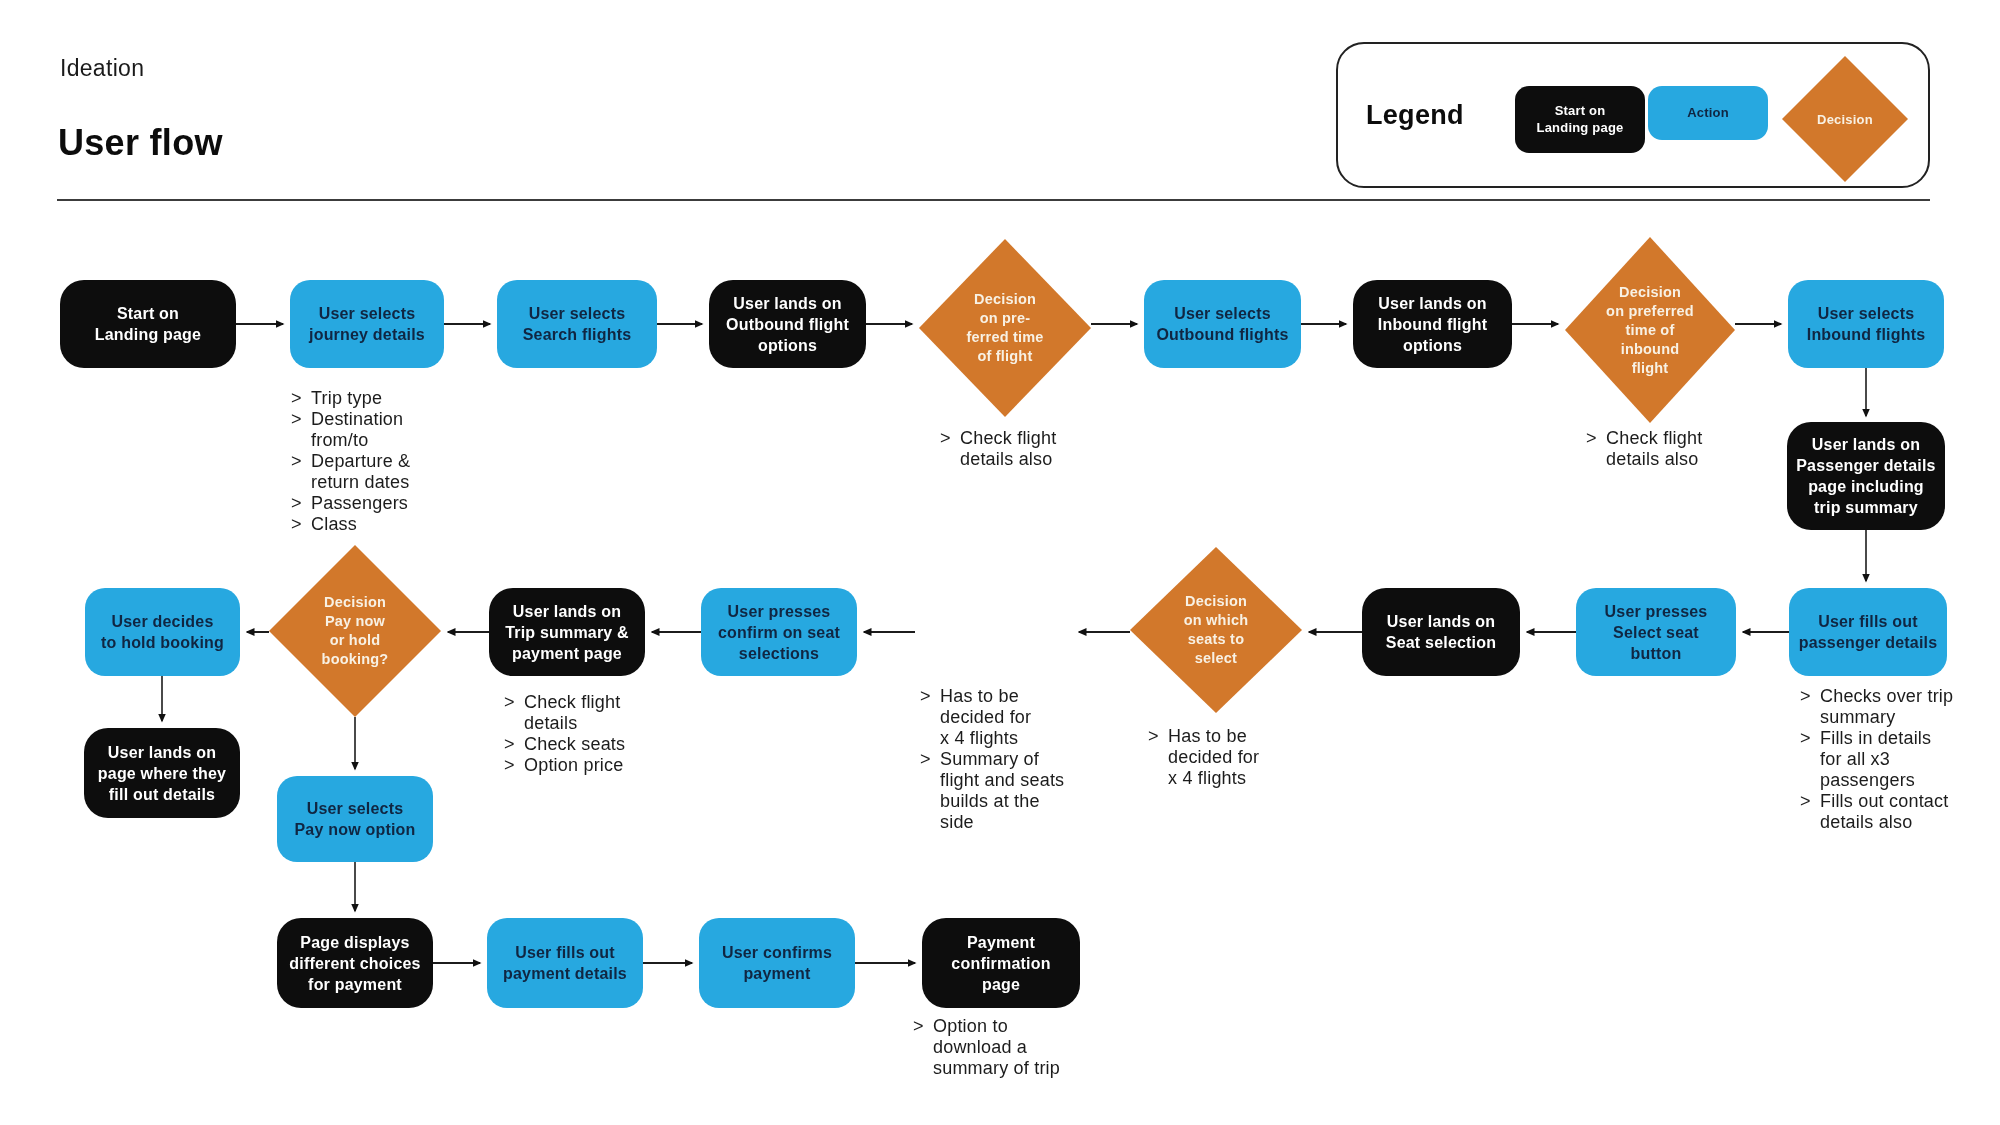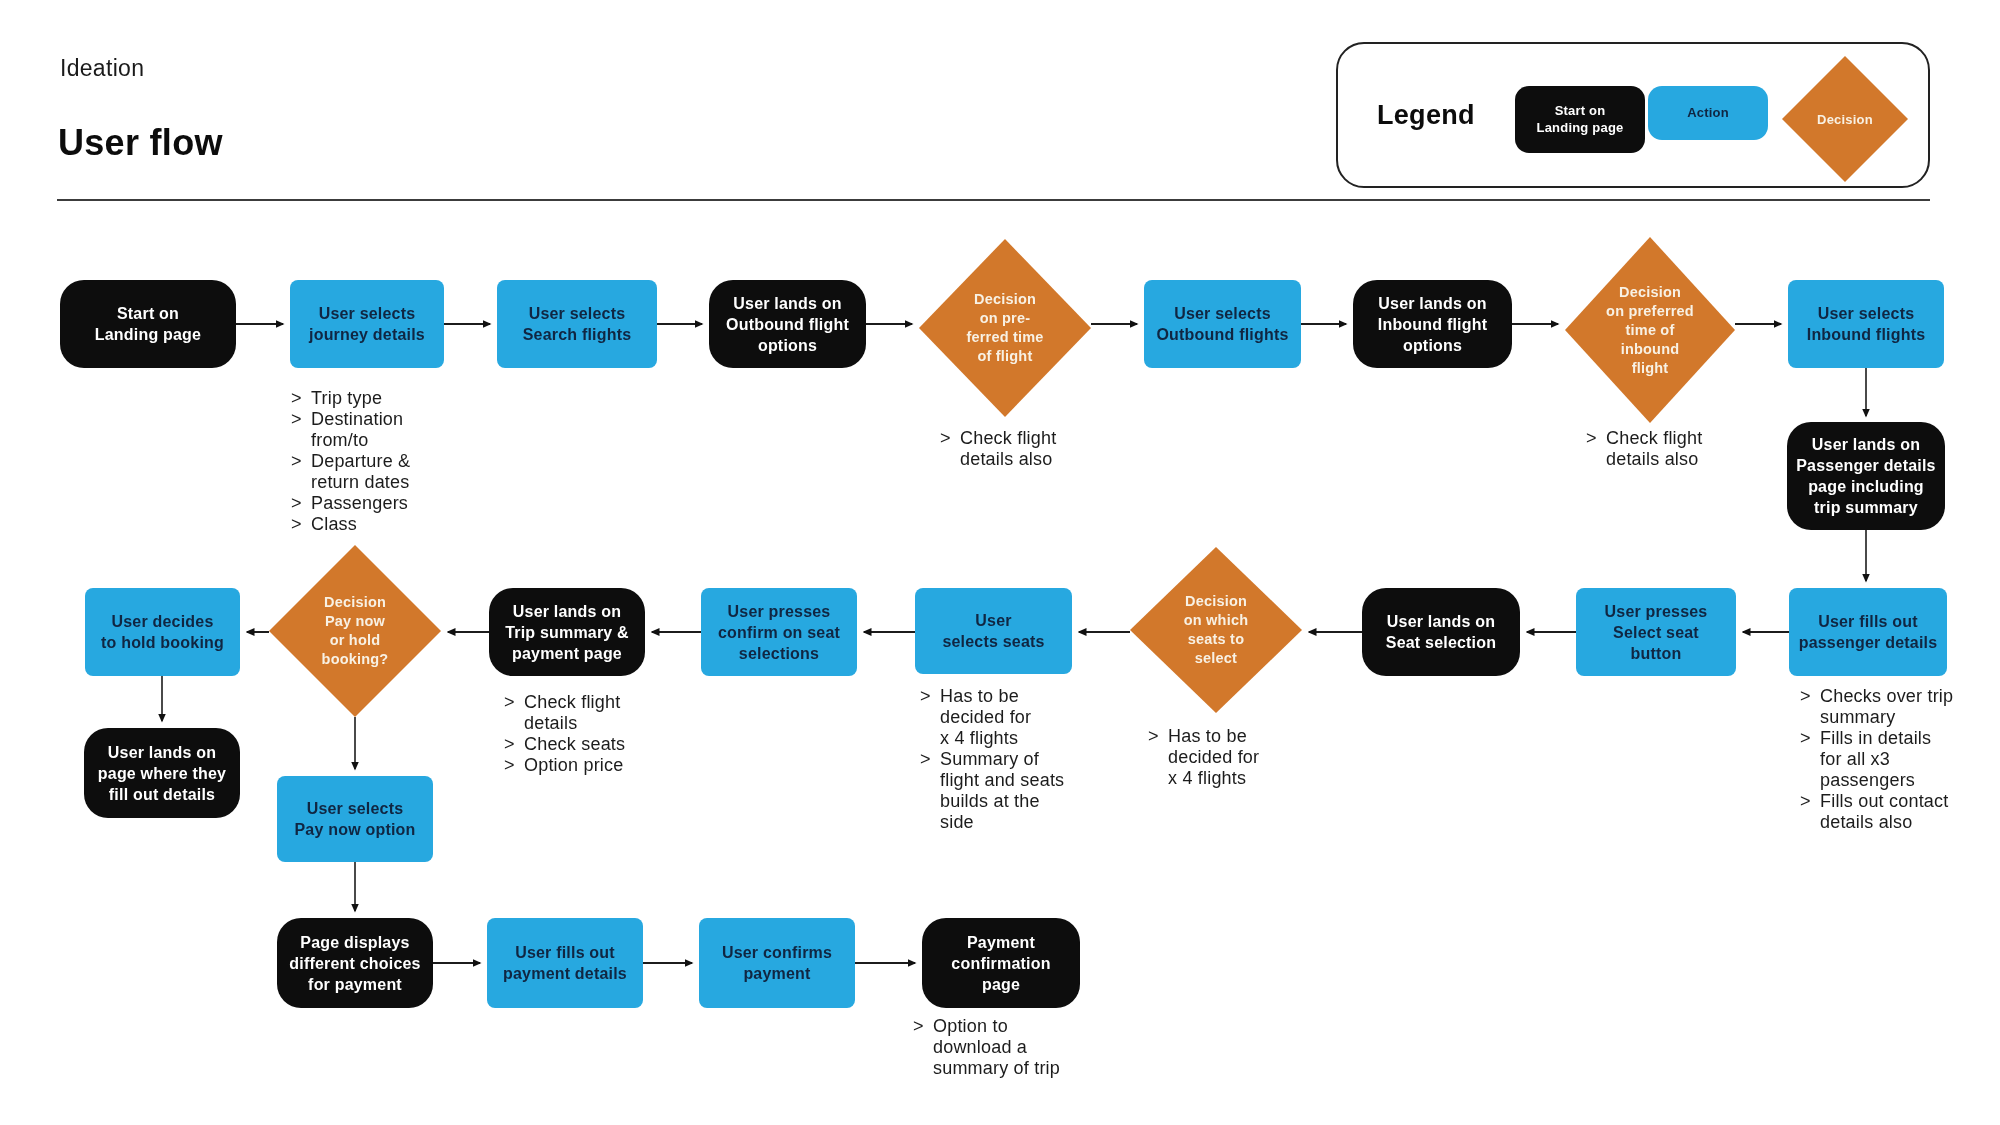--- a/index.html
+++ b/index.html
@@ -8,32 +8,32 @@
     font-family:"Liberation Sans","DejaVu Sans",sans-serif;color:#111;
   }
   .abs{position:absolute;}
   
   .kicker{left:60px;top:55px;font-size:23px;font-weight:500;letter-spacing:.3px;color:#1a1a1a;}
   .page-title{left:58px;top:82px;font-size:36px;font-weight:800;letter-spacing:.3px;color:#0c0c0c;margin-top:40px;}
   .descr{left:440px;top:90px;font-size:20px;line-height:33px;color:#2b2b2b;white-space:pre-line;letter-spacing:.2px;}
   .separator{left:57px;top:199px;width:1873px;height:2px;background:#3c3c3c;}
   
   .legend-panel{left:1336px;top:42px;width:594px;height:146px;border:2px solid #222;border-radius:28px;background:#fff;box-sizing:border-box;}
-  .legend-title{position:absolute;left:28px;top:50%;transform:translateY(-50%);font-size:27px;font-weight:800;letter-spacing:.3px;color:#0c0c0c;margin-left:11px;}
+  .legend-title{position:absolute;left:28px;top:50%;transform:translateY(-50%);font-size:27px;font-weight:800;letter-spacing:.3px;color:#0c0c0c;}
   .chip{position:absolute;display:flex;align-items:center;justify-content:center;text-align:center;border-radius:14px;font-size:13px;font-weight:700;line-height:1.25;white-space:pre-line;letter-spacing:.2px;}
   .chip.black{left:177px;top:42px;width:130px;height:67px;background:var(--node-black);color:#fff;}
   .chip.blue{left:310px;top:42px;width:120px;height:54px;background:var(--action-blue);color:var(--node-text-dark);}
   .legend-diamond{position:absolute;left:444px;top:12px;width:126px;height:126px;background:var(--decision-orange);
     clip-path:polygon(50% 0,100% 50%,50% 100%,0 50%);display:flex;align-items:center;justify-content:center;
     font-size:13px;font-weight:700;color:var(--diamond-text);letter-spacing:.2px;}
   
   .node{position:absolute;display:flex;align-items:center;justify-content:center;text-align:center;box-sizing:border-box;}
   .node .nlabel{white-space:pre-line;font-weight:700;font-size:16px;line-height:21px;letter-spacing:.2px;}
   .node.black{background:var(--node-black);color:#fff;border-radius:24px;}
-  .node.blue{background:var(--action-blue);color:var(--node-text-dark);border-radius:8px;}
+  .node.blue{background:var(--action-blue);color:var(--node-text-dark);border-radius:20px;}
   .node.diamond{background:var(--decision-orange);clip-path:polygon(50% 0,100% 50%,50% 100%,0 50%);color:var(--diamond-text);}
   .node.diamond .nlabel{font-size:14.5px;line-height:19px;}
   
   .note{position:absolute;font-size:18px;line-height:21px;color:#1c1c1c;letter-spacing:.2px;}
   .note-item{display:flex;margin:0 0 0 0;}
   .note-item .marker{width:16px;flex:0 0 16px;}
   .note-item .ntext{white-space:pre-line;padding-left:4px;}
   svg.arrows{position:absolute;left:0;top:0;pointer-events:none;}
 </style>
 </head>
@@ -154,24 +154,20 @@
   <div class="node black" style="left:1362px;top:588px;width:158px;height:88px">
       <span class="nlabel">User lands on
 Seat selection</span>
     </div>
   <div class="node diamond" style="left:1130px;top:547px;width:172px;height:166px">
       <span class="nlabel">Decision
 on which
 seats to
 select</span>
     </div>
-  <div class="node blue" style="left:915px;top:588px;width:157px;height:86px">
-      <span class="nlabel">User
-selects seats</span>
-    </div>
   <div class="node blue" style="left:701px;top:588px;width:156px;height:88px">
       <span class="nlabel">User presses
 confirm on seat
 selections</span>
     </div>
   <div class="node black" style="left:489px;top:588px;width:156px;height:88px">
       <span class="nlabel">User lands on
 Trip summary &amp;
 payment page</span>
     </div>

